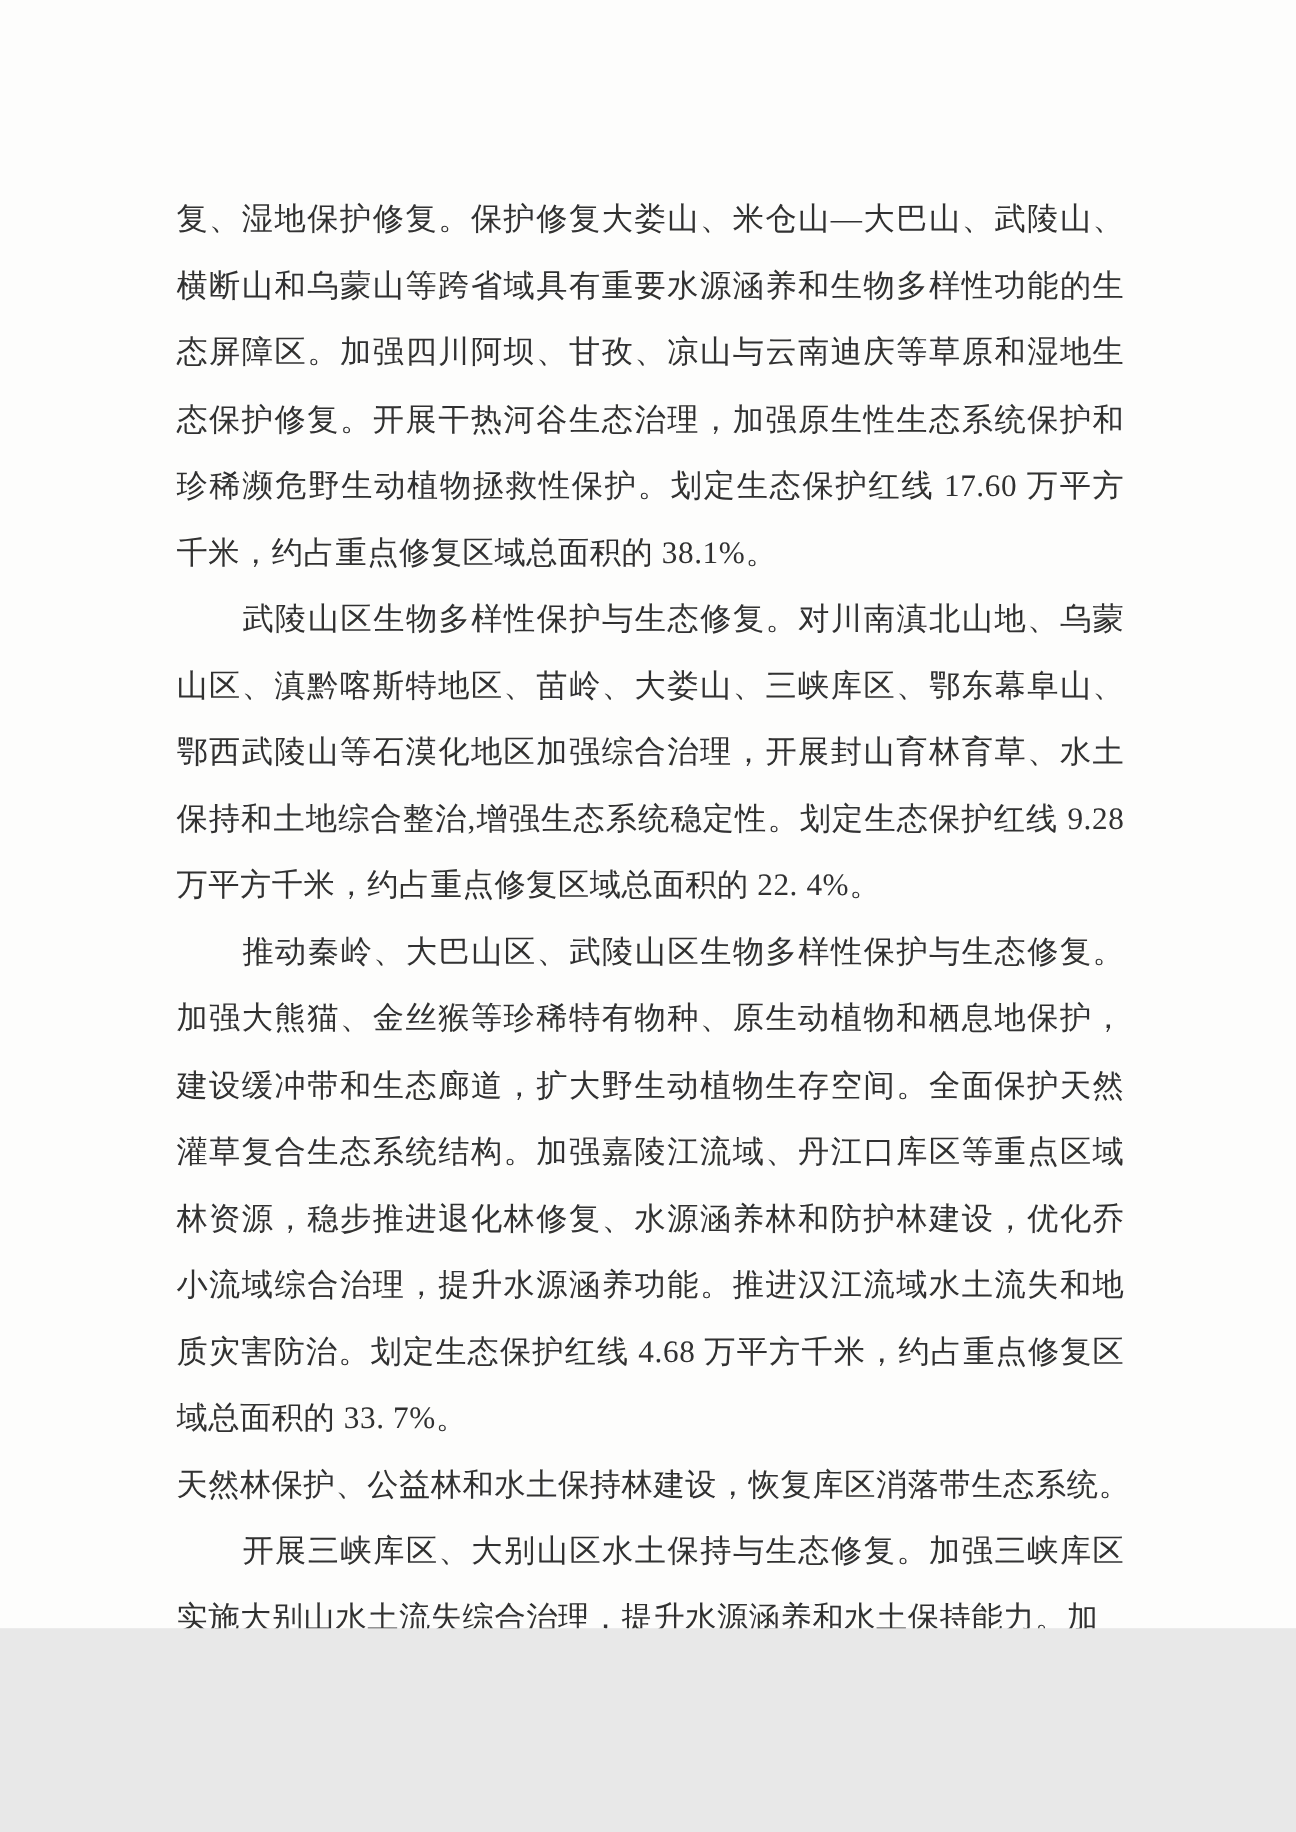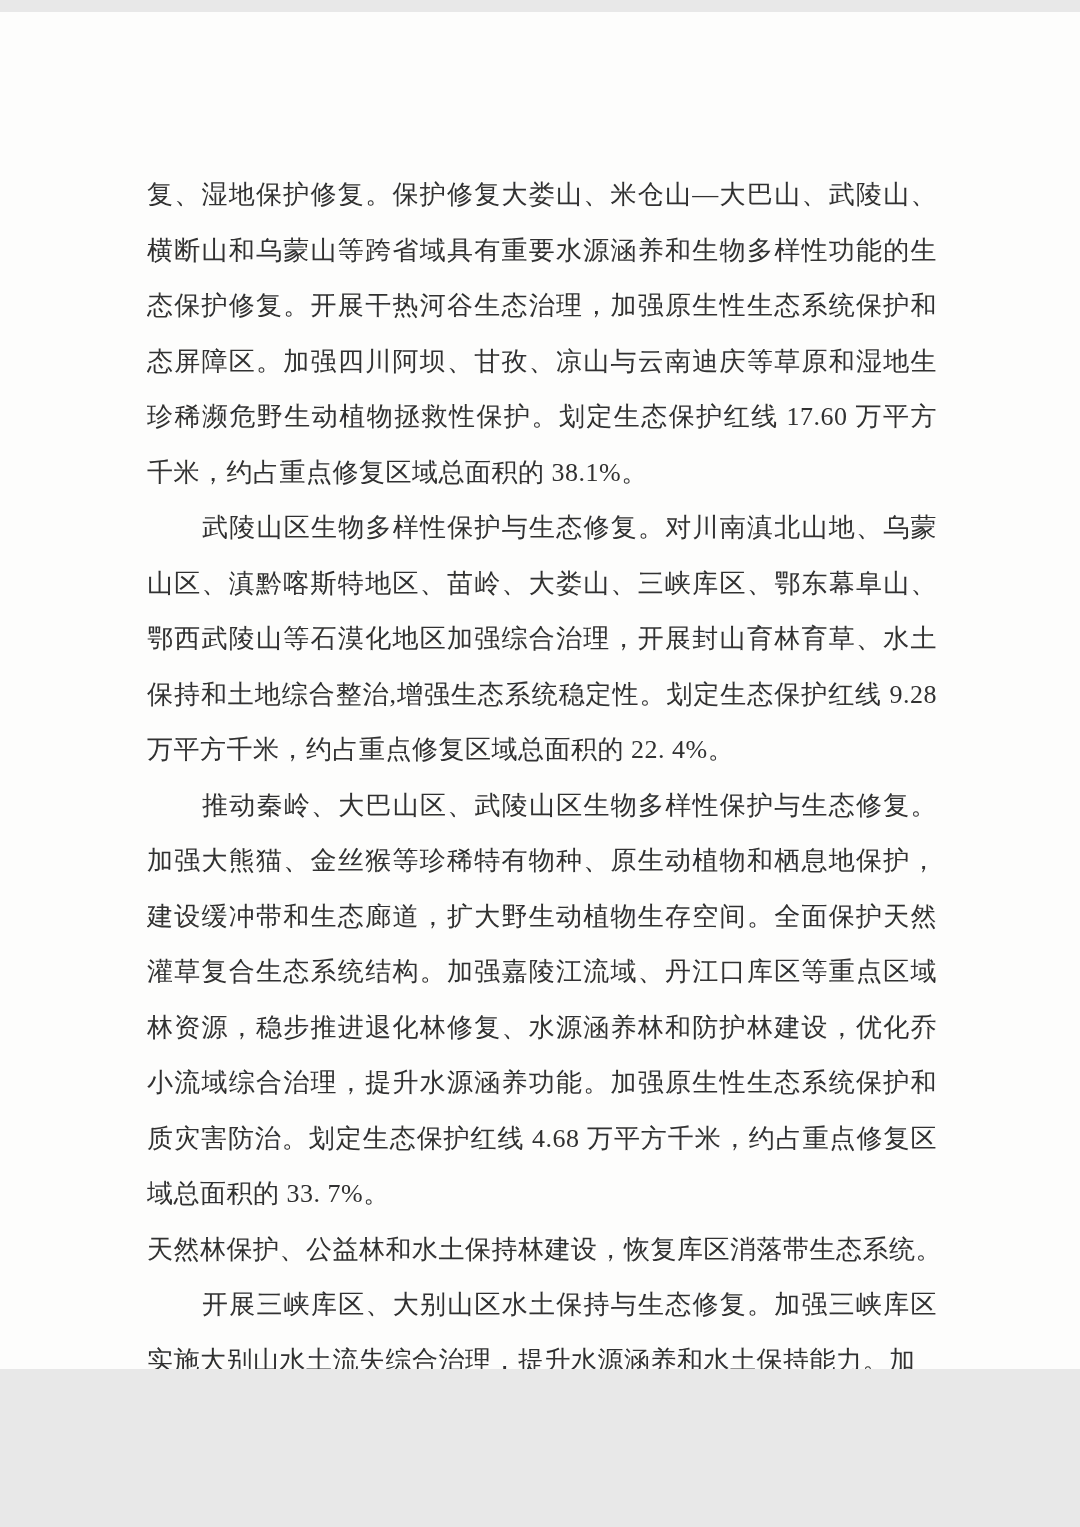--- a/index.html
+++ b/index.html
@@ -4,21 +4,21 @@
 <style>
   html, body {
     margin: 0;
     padding: 0;
     background: #e8e8e8;
   }
   .page {
     position: relative;
     width: 1080px;
     height: 1357px;
-    margin: 12px auto;
+    margin: 0 auto;
     background: #fdfdfc;
     overflow: hidden;
     font-family: "Liberation Serif", "DejaVu Serif", serif;
     color: #313131;
   }
   .body-text {
     position: absolute;
     left: 147px;
     top: 155px;
     width: 790px;
@@ -52,35 +52,35 @@
     font-weight: bold;
   }
 </style>
 </head>
 <body>
 
 <div class="page">
   <div class="body-text" id="body-text">
       <div class="line">复、湿地保护修复。保护修复大娄山、米仓山—大巴山、武陵山、</div>
       <div class="line">横断山和乌蒙山等跨省域具有重要水源涵养和生物多样性功能的生</div>
+      <div class="line">态屏障区。加强四川阿坝、甘孜、凉山与云南迪庆等草原和湿地生</div>
       <div class="line">态保护修复。开展干热河谷生态治理，加强原生性生态系统保护和</div>
-      <div class="line">态屏障区。加强四川阿坝、甘孜、凉山与云南迪庆等草原和湿地生</div>
       <div class="line">珍稀濒危野生动植物拯救性保护。划定生态保护红线 17.60 万平方</div>
       <div class="line last">千米，约占重点修复区域总面积的 38.1%。</div>
       <div class="line indent">武陵山区生物多样性保护与生态修复。对川南滇北山地、乌蒙</div>
       <div class="line">山区、滇黔喀斯特地区、苗岭、大娄山、三峡库区、鄂东幕阜山、</div>
       <div class="line">鄂西武陵山等石漠化地区加强综合治理，开展封山育林育草、水土</div>
       <div class="line">保持和土地综合整治,增强生态系统稳定性。划定生态保护红线 9.28</div>
       <div class="line last">万平方千米，约占重点修复区域总面积的 22. 4%。</div>
       <div class="line indent">推动秦岭、大巴山区、武陵山区生物多样性保护与生态修复。</div>
       <div class="line">加强大熊猫、金丝猴等珍稀特有物种、原生动植物和栖息地保护，</div>
       <div class="line">建设缓冲带和生态廊道，扩大野生动植物生存空间。全面保护天然</div>
       <div class="line">灌草复合生态系统结构。加强嘉陵江流域、丹江口库区等重点区域</div>
       <div class="line">林资源，稳步推进退化林修复、水源涵养林和防护林建设，优化乔</div>
-      <div class="line">小流域综合治理，提升水源涵养功能。加强原生性生态系统保护和</div>
+      <div class="line">小流域综合治理，提升水源涵养功能。推进汉江流域水土流失和地</div>
       <div class="line">质灾害防治。划定生态保护红线 4.68 万平方千米，约占重点修复区</div>
       <div class="line last">域总面积的 33. 7%。</div>
       <div class="line">天然林保护、公益林和水土保持林建设，恢复库区消落带生态系统。</div>
       <div class="line indent">开展三峡库区、大别山区水土保持与生态修复。加强三峡库区</div>
       <div class="line last">实施大别山水土流失综合治理，提升水源涵养和水土保持能力。加</div>
     </div>
   <div class="footer">
     <span>— 23 —</span>
   </div>
 </div>

